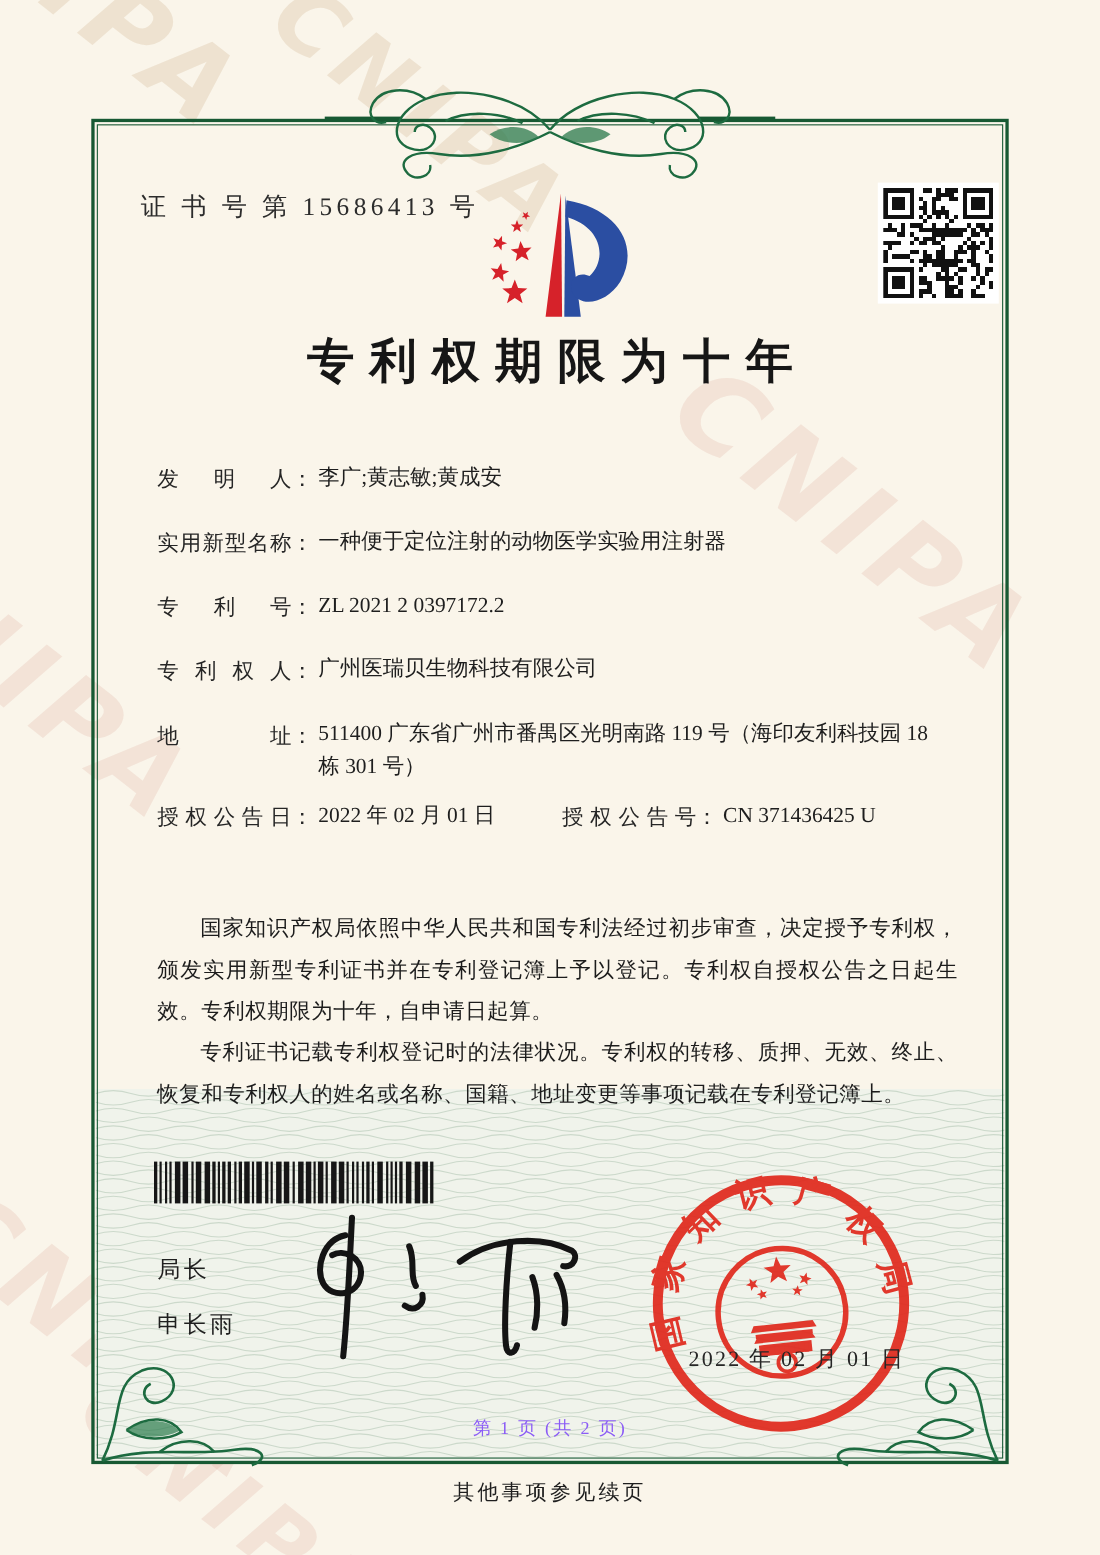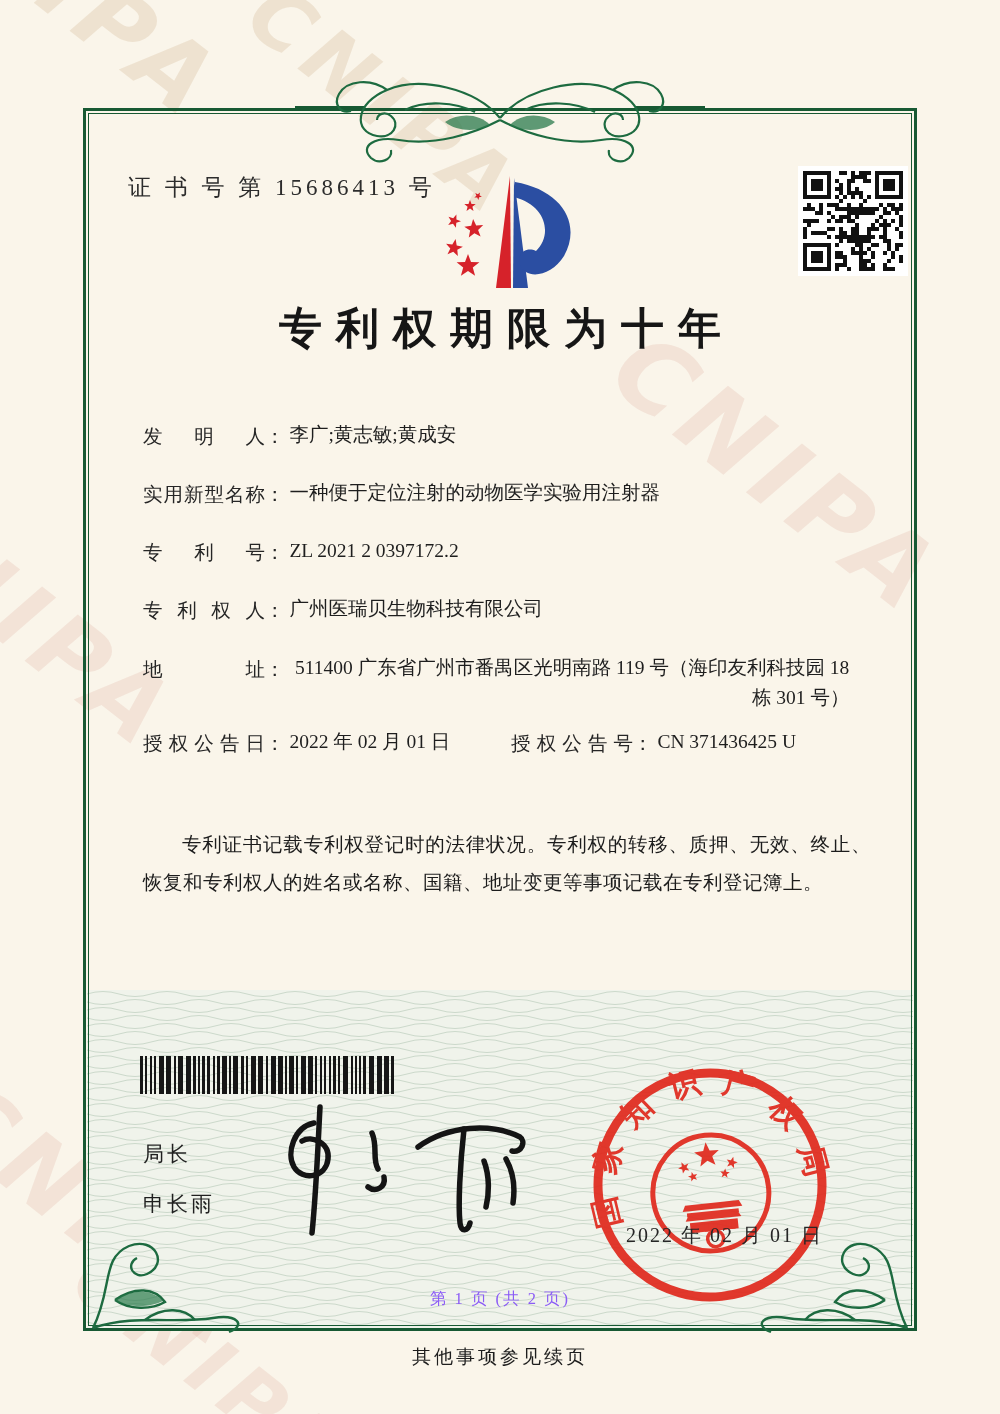--- a/index.html
+++ b/index.html
@@ -221,33 +221,34 @@
   <div class="frow r1">
     <span class="lbl">专利号</span><span class="colon">：</span>
     <span class="val">ZL 2021 2 0397172.2</span>
   </div>
   <div class="frow r1">
     <span class="lbl">专利权人</span><span class="colon">：</span>
     <span class="val">广州医瑞贝生物科技有限公司</span>
   </div>
   <div class="frow addr">
     <span class="lbl">地址</span><span class="colon">：</span>
-    <span class="val" style="max-width:560px;text-align:right;">511400 广东省广州市番禺区光明南路 119 号（海印友利科技园 18 栋 301 号）</span>
+    <span class="val" style="max-width:560px;">511400 广东省广州市番禺区光明南路 119 号（海印友利科技园 18 栋 301 号）</span>
   </div>
   <div class="frow">
     <span class="lbl">授权公告日</span><span class="colon">：</span>
     <span class="val">2022 年 02 月 01 日</span>
     <span class="pair2">
       <span class="lbl">授权公告号</span><span class="colon">：</span>
       <span class="val">CN 371436425 U</span>
     </span>
   </div>
 </div>
 
 <div class="body-text">
+  <p>国家知识产权局依照中华人民共和国专利法经过初步审查，决定授予专利权，颁发实用新型专利证书并在专利登记簿上予以登记。专利权自授权公告之日起生效。专利权期限为十年，自申请日起算。</p>
   <p>专利证书记载专利权登记时的法律状况。专利权的转移、质押、无效、终止、恢复和专利权人的姓名或名称、国籍、地址变更等事项记载在专利登记簿上。</p>
 </div>
 
 <div class="barcode" id="barcode">
     <div style="width: 3px; background: rgb(22, 22, 22); margin-right: 2px;"></div>
     <div style="width: 2px; background: rgb(22, 22, 22); margin-right: 3px;"></div>
     <div style="width: 2px; background: rgb(22, 22, 22); margin-right: 2px;"></div>
     <div style="width: 2px; background: rgb(22, 22, 22); margin-right: 3px;"></div>
     <div style="width: 5px; background: rgb(22, 22, 22); margin-right: 2px;"></div>
     <div style="width: 5px; background: rgb(22, 22, 22); margin-right: 3px;"></div>

